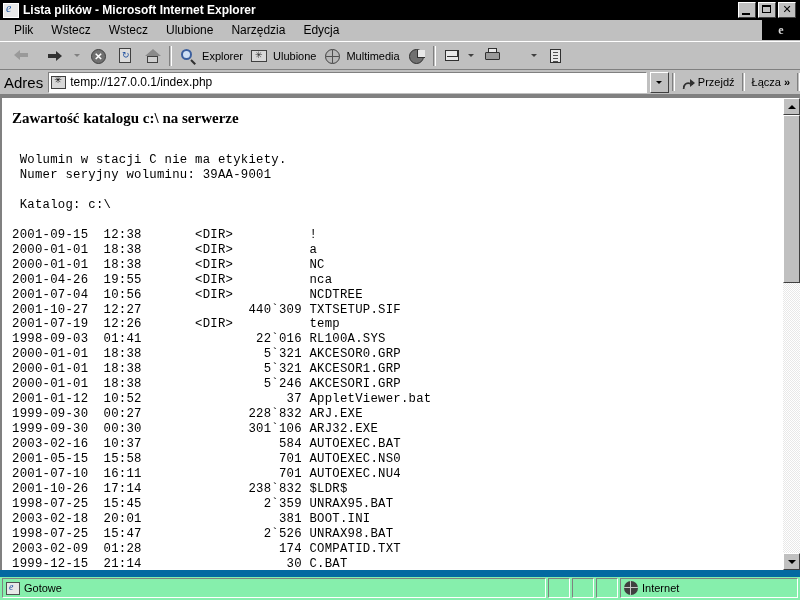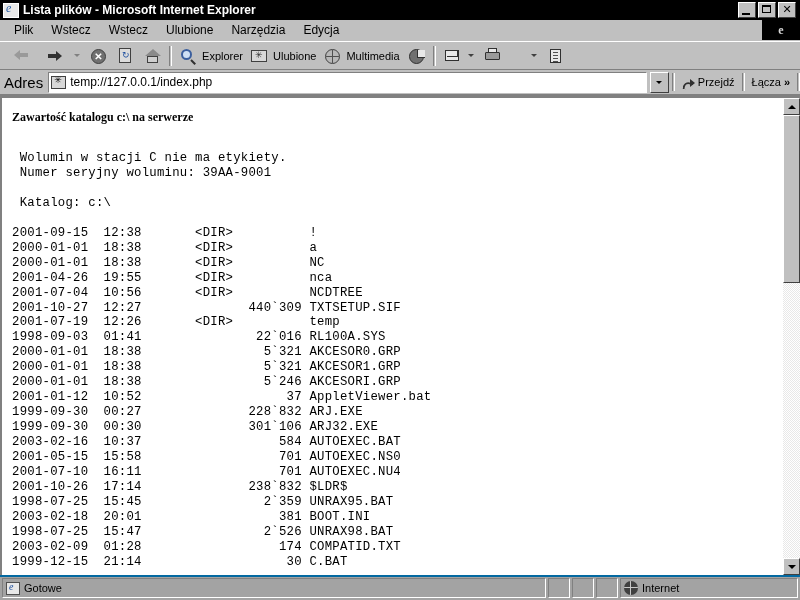--- a/index.html
+++ b/index.html
@@ -346,21 +346,21 @@
     background: #ffffff;
     border-left: 2px solid #808080;
     border-top: 2px solid #808080;
     overflow: hidden;
     position: relative;
     padding: 0;
   }
   .page-inner { padding: 8px 0 0 10px; }
   .page h1 {
     font-family: "Liberation Serif", serif;
-    font-size: 12px;
+    font-size: 15px;
     font-weight: bold;
     margin: 4px 0 0 0;
     color: #000;
     letter-spacing: 0px;
   }
   pre.listing {
     font-family: "Liberation Mono", monospace;
     font-size: 12.3px;
     line-height: 14.95px;
     margin: 26px 0 0 0;
@@ -413,25 +413,25 @@
     top: 0px; height: 168px;
     background: #c0c0c0;
     border-top: 1px solid #ffffff; border-left: 1px solid #ffffff;
     border-right: 1px solid #404040; border-bottom: 1px solid #404040;
     box-sizing: border-box;
   }
 
   
   .statusbar {
     height: 20px;
-    background: #a3a3a3;
+    background: #86efac;
     flex: 0 0 auto;
     display: flex;
     align-items: stretch;
-    border-top: 2px solid #0369a1;
+    border-top: 7px solid #0369a1;
     padding: 1px 2px 2px 2px;
     gap: 2px;
   }
   .sb-panel {
     border-top: 1px solid #808080;
     border-left: 1px solid #808080;
     border-right: 1px solid #ffffff;
     border-bottom: 1px solid #ffffff;
     display: flex; align-items: center;
     padding: 0 3px; gap: 4px;

